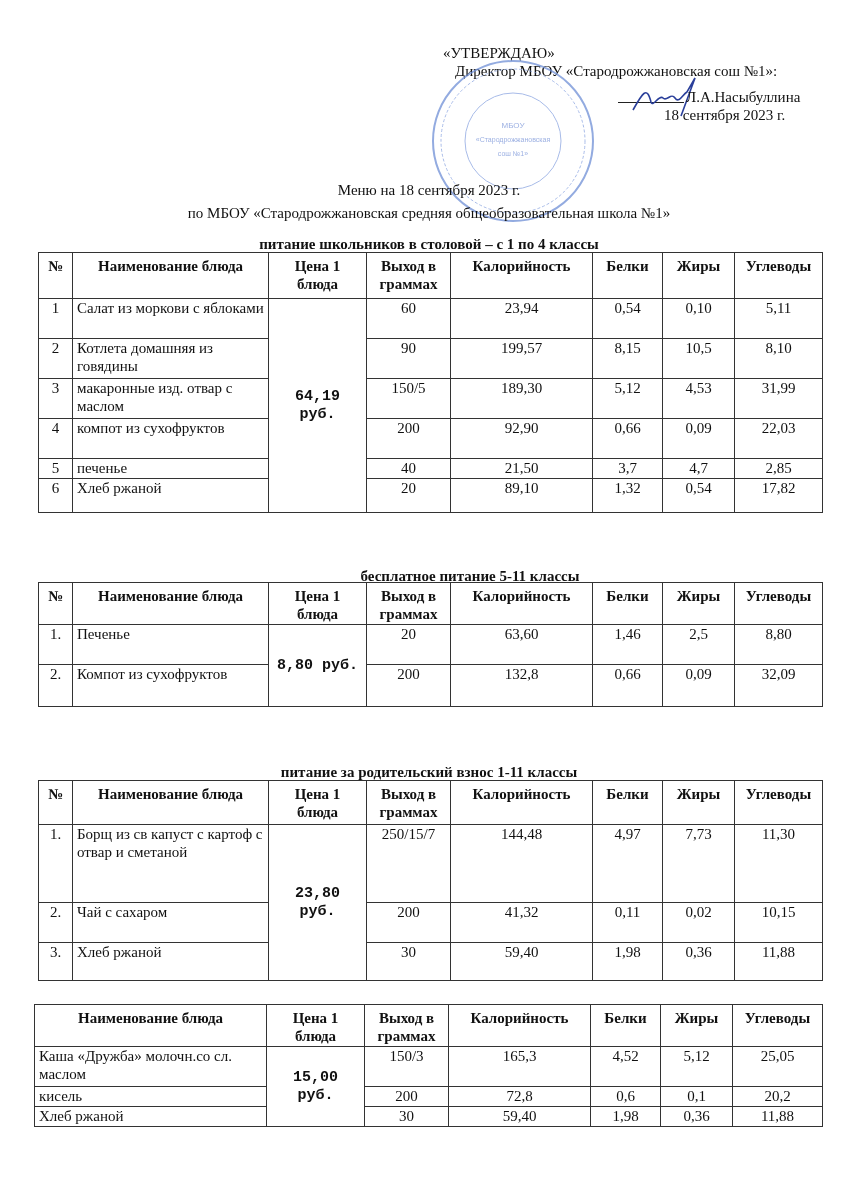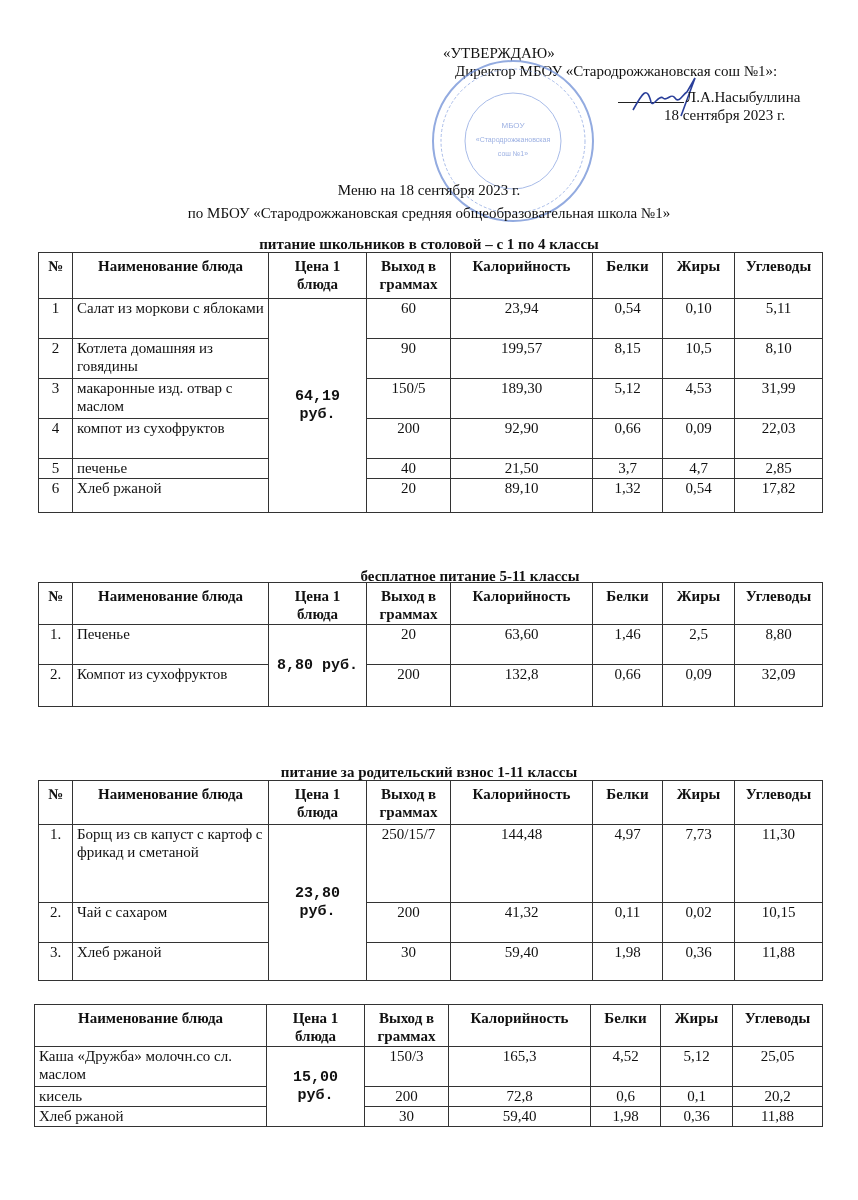--- a/index.html
+++ b/index.html
@@ -206,21 +206,21 @@
     <th>Наименование блюда</th>
     <th>Цена 1 блюда</th>
     <th>Выход в граммах</th>
     <th>Калорийность</th>
     <th>Белки</th>
     <th>Жиры</th>
     <th>Углеводы</th>
   </tr>
   <tr style="height:78px;">
     <td class="num">1.</td>
-    <td class="name">Борщ из св капуст с картоф с фрикад и сметаной</td>
+    <td class="name">Борщ из св капуст с картоф с отвар и сметаной</td>
     <td class="price" rowspan="3">23,80 руб.</td>
     <td class="val">250/15/7</td>
     <td class="val">144,48</td>
     <td class="val">4,97</td>
     <td class="val">7,73</td>
     <td class="val">11,30</td>
   </tr>
   <tr style="height:40px;">
     <td class="num">2.</td>
     <td class="name">Чай с сахаром</td>

